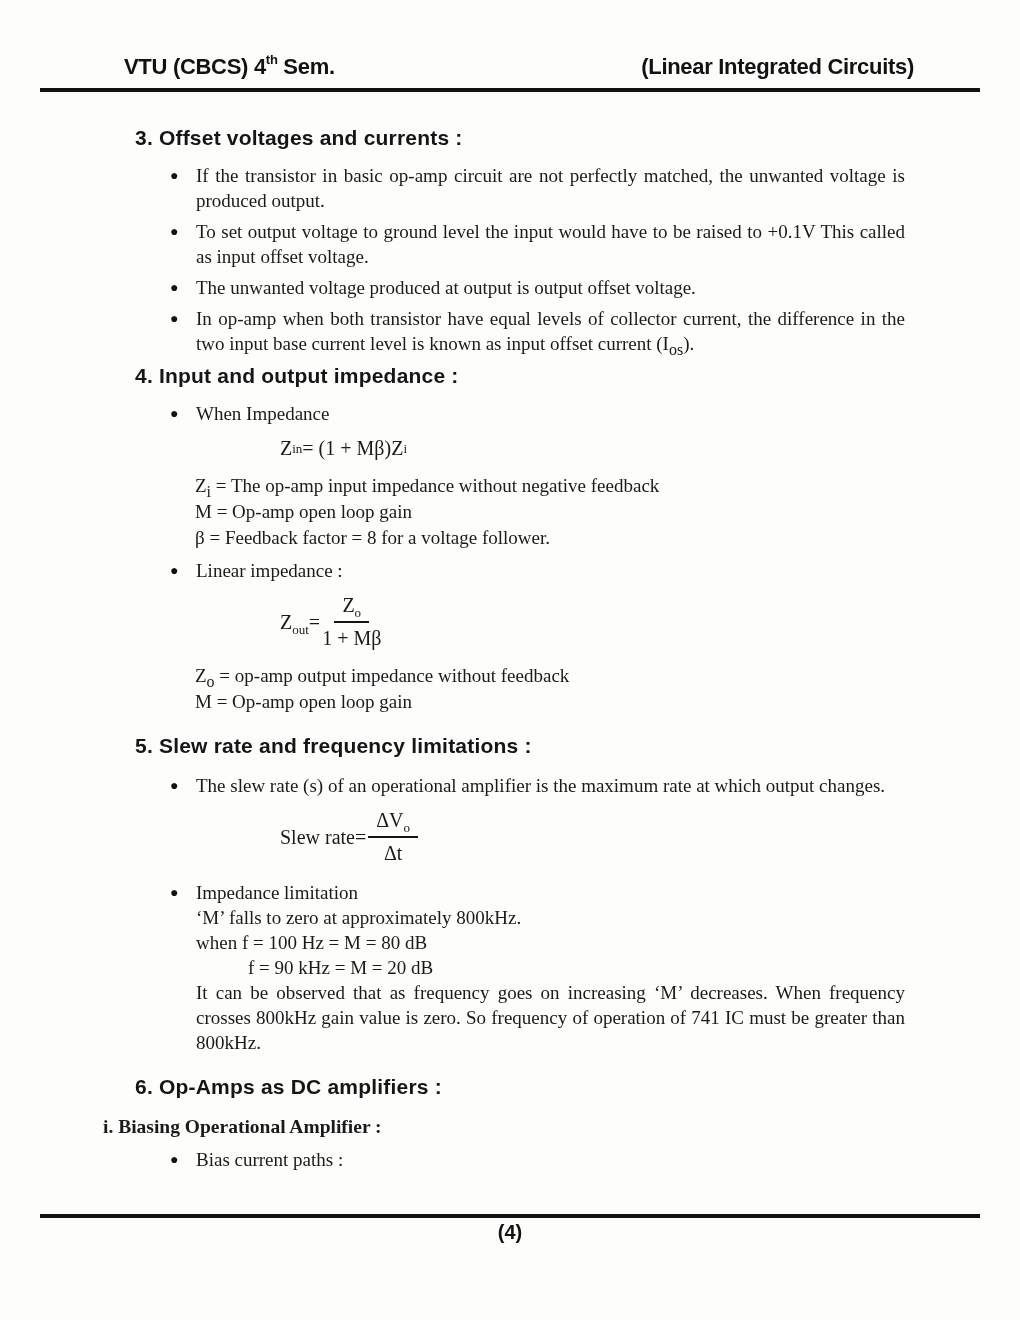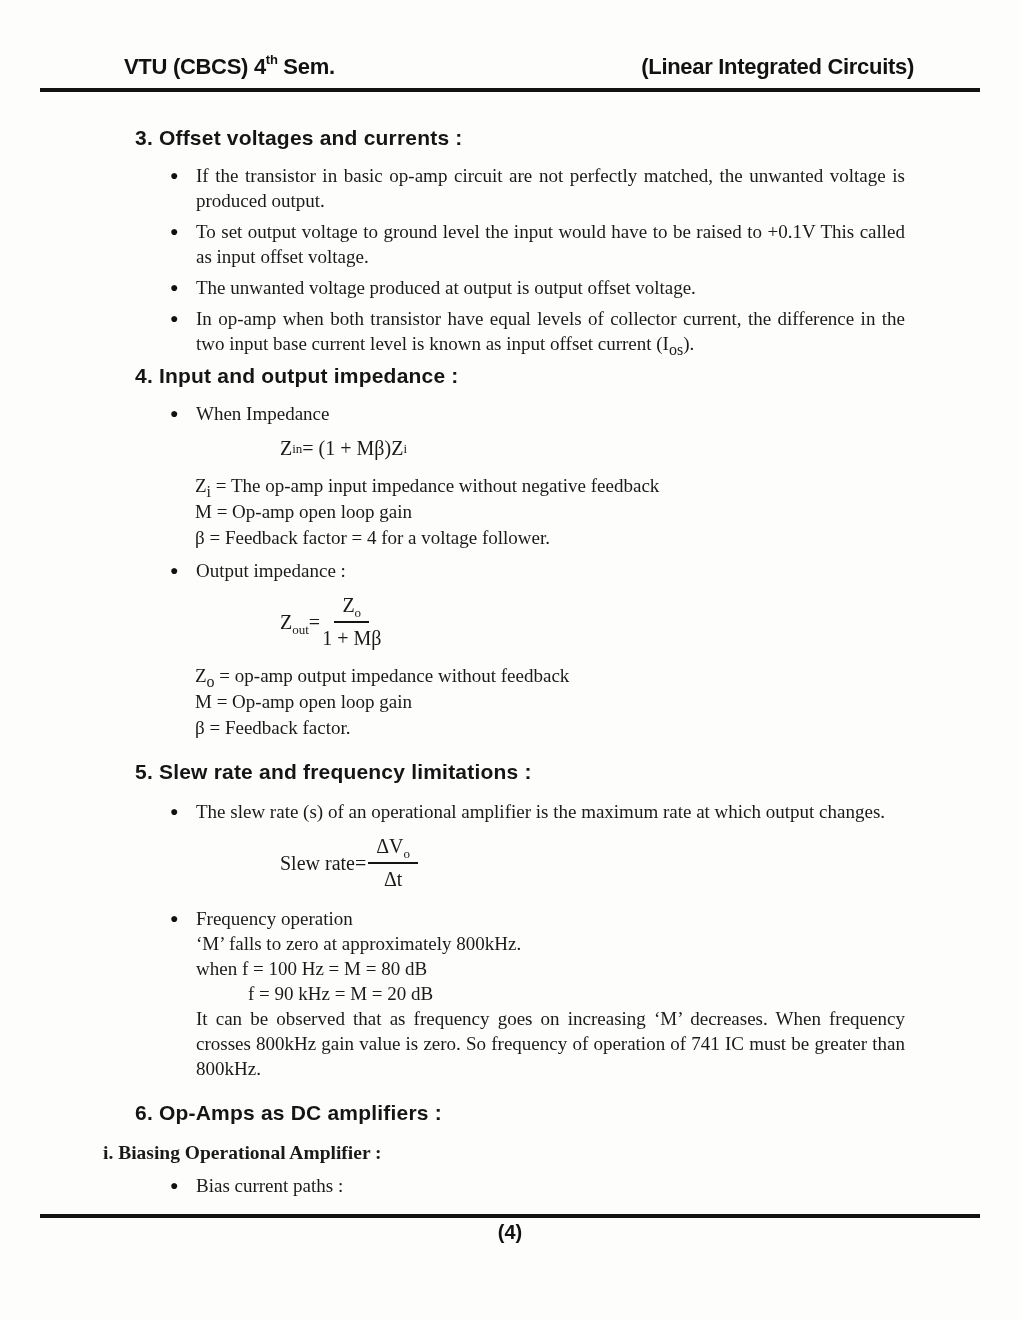--- a/index.html
+++ b/index.html
@@ -117,61 +117,60 @@
     </ul>
     <div class="formula">
       <span>Z</span>
         <sub>in</sub>
         <span> = (1 + Mβ)Z</span>
         <sub>i</sub>
     </div>
     <div class="defs">
       <p><span>Z</span><sub class="sb">i</sub><span> = The op-amp input impedance without negative feedback</span></p>
       <p>M = Op-amp open loop gain</p>
-      <p>β = Feedback factor = 4 for a voltage follower.</p>
+      <p>β = Feedback factor = 8 for a voltage follower.</p>
     </div>
     <ul class="blist" style="margin-top:8px;">
       <li>
         <span class="dot">●</span>
-        <span class="btext nojust">Output impedance :</span>
+        <span class="btext nojust">Linear impedance :</span>
       </li>
     </ul>
     <div class="formula">
       <span><span>Z</span><sub>out</sub></span>
       <span> = </span>
       <span class="frac">
         <span class="num"><span>Z</span><sub>o</sub></span>
         <span class="den">1 + Mβ</span>
       </span>
     </div>
     <div class="defs">
       <p><span>Z</span><sub class="sb">o</sub><span> = op-amp output impedance without feedback</span></p>
       <p>M = Op-amp open loop gain</p>
-      <p>β = Feedback factor.</p>
     </div>
 
     <h2 class="sec sec-s5">5. Slew rate and frequency limitations :</h2>
     <ul class="blist">
       <li>
         <span class="dot">●</span>
         <span class="btext">The slew rate (s) of an operational amplifier is the maximum rate at which output changes.</span>
       </li>
     </ul>
     <div class="formula">
       <span>Slew rate=</span>
       <span class="frac">
         <span class="num"><span>ΔV</span><sub>o</sub></span>
         <span class="den">Δt</span>
       </span>
     </div>
     <ul class="blist" style="margin-top:14px;">
       <li>
         <span class="dot">●</span>
         <span class="btext nojust">
-          <span style="display:block;">Frequency operation</span>
+          <span style="display:block;">Impedance limitation</span>
           <span style="display:block;">‘M’ falls to zero at approximately 800kHz.</span>
           <span style="display:block;">when f = 100 Hz = M = 80 dB</span>
           <span style="display:block;" class="line-indent">f = 90 kHz = M = 20 dB</span>
           <span style="display:block;" class="para-just">It can be observed that as frequency goes on increasing ‘M’ decreases. When frequency crosses 800kHz gain value is zero. So frequency of operation of 741 IC must be greater than 800kHz.</span>
         </span>
       </li>
     </ul>
 
     <h2 class="sec sec-s6">6. Op-Amps as DC amplifiers :</h2>
     <div class="subhead">i. Biasing Operational Amplifier :</div>

